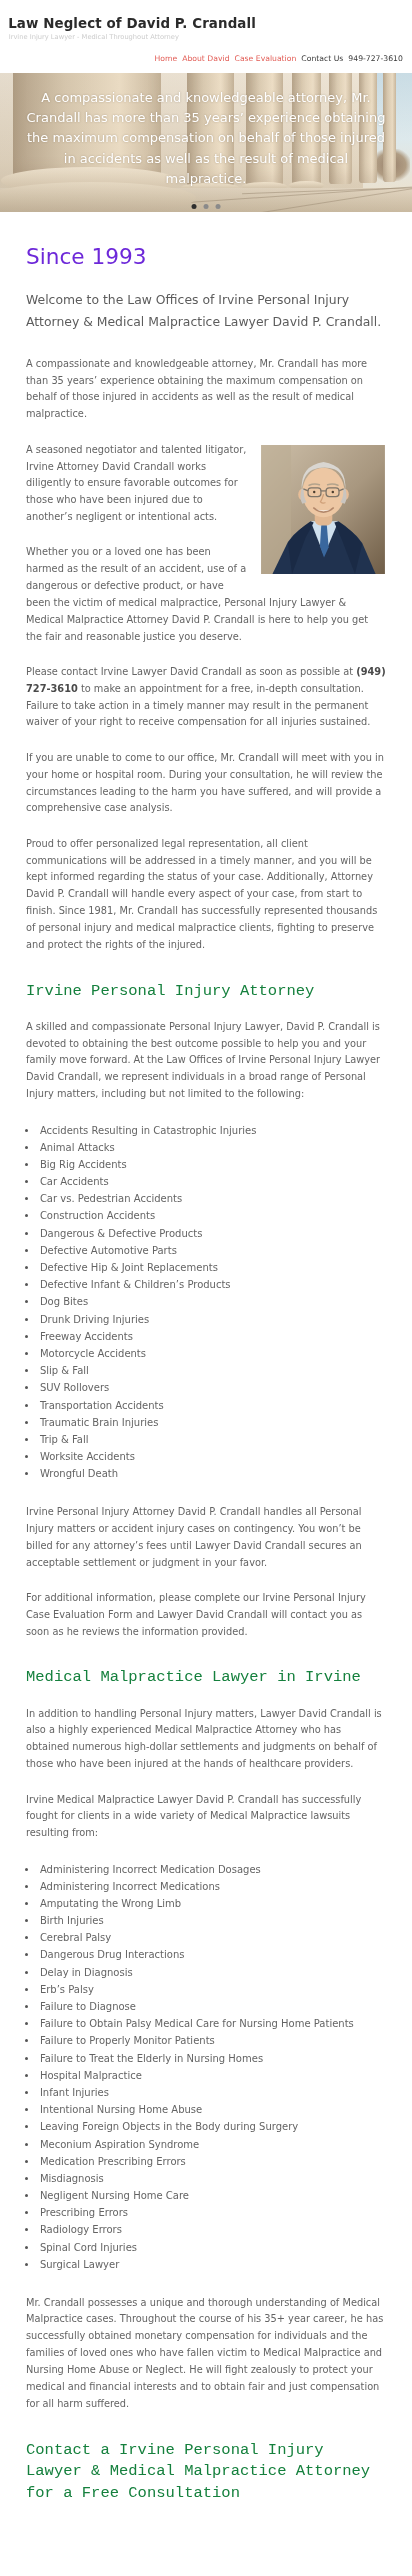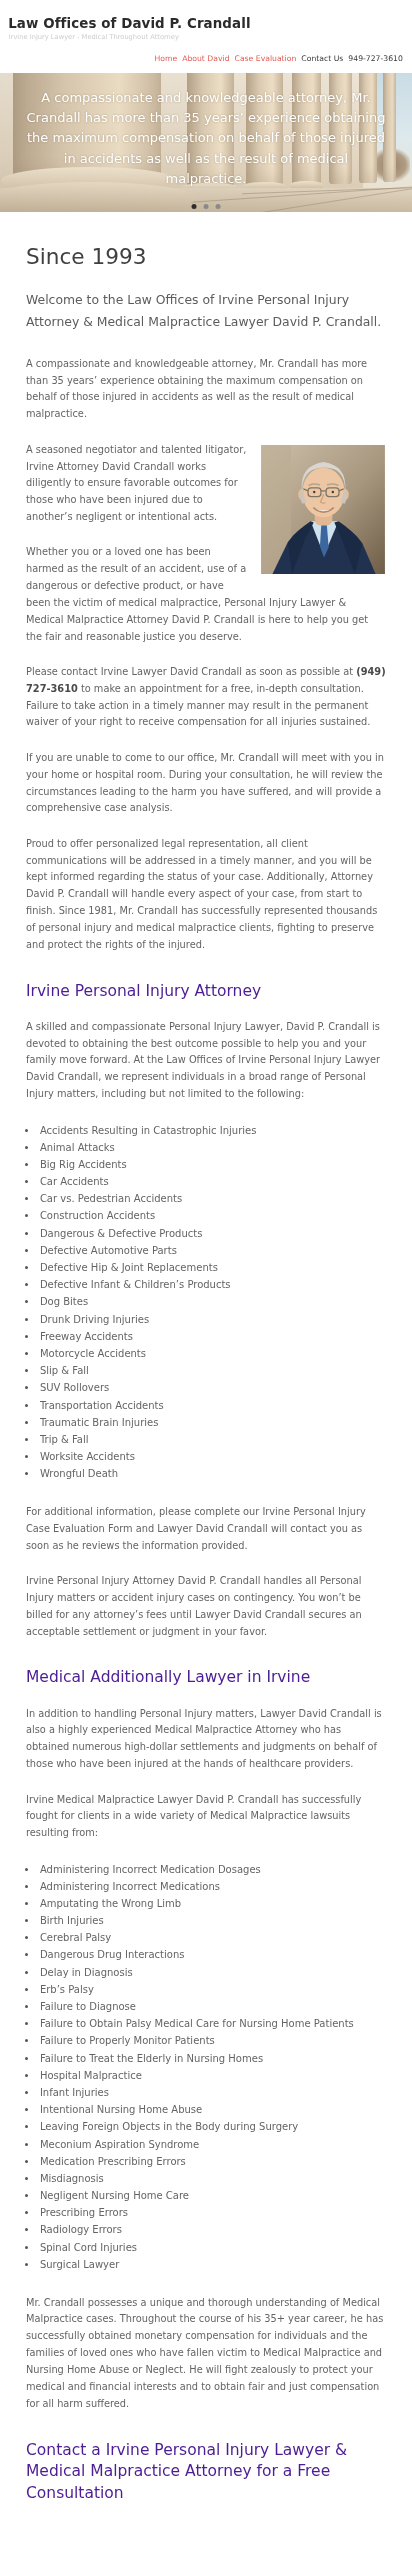--- a/index.html
+++ b/index.html
@@ -40,35 +40,35 @@
   .hero .f1{left:155px;bottom:15.5px;width:268px;transform:rotate(-4deg);}
   .hero .f2{left:185px;bottom:6.2px;width:242px;transform:rotate(-9deg);}
   .hero .f3{left:242px;bottom:20.6px;width:185px;transform:rotate(-2deg);}
   .hero::after{content:"";position:absolute;inset:0;background:linear-gradient(90deg,rgba(170,140,105,.10),rgba(255,228,195,.12));pointer-events:none;}
   .hero-text{position:absolute;left:6%;right:6%;top:47%;transform:translateY(-50%);z-index:3;text-align:center;color:#ffffff;font-size:13px;line-height:1.55;font-weight:400;text-shadow:0 0.5px 2.1px rgba(110,90,65,.45);}
   .dots{position:absolute;z-index:4;bottom:2.6px;left:50%;transform:translateX(-50%);display:flex;gap:6.7px;}
   .dot{width:5.2px;height:5.2px;border-radius:50%;background:#8a8a8a;border:none;padding:0;cursor:pointer;}
   .dot.active{background:#2e2e2e;}
   
   main{padding:0 26px;}
-  h1.page-title{margin:32px 0 3.1px;font-size:21.6px;font-weight:400;color:#404040;}
+  h1.page-title{margin:32px 0 3.1px;font-size:21.6px;font-weight:400;color:#6d28d9;}
   .lead{font-size:12.4px;line-height:1.75;color:#5c5c5c;margin:20.6px 0 23px;}
   main p{font-size:9.8px;line-height:1.72;margin:0 0 18.5px;}
-  main h2{clear:both;font-size:15.5px;font-weight:400;color:#4c1d95;line-height:1.4;margin:27px 0 16.5px;}
+  main h2{clear:both;font-size:15.5px;font-weight:400;color:#15803d;line-height:1.4;margin:27px 0 16.5px;font-family:Liberation Mono, monospace;}
   main ul{margin:0 0 21.6px 0;padding-left:12.4px;}
   main li{font-size:10px;line-height:1.72;color:#646464;padding-left:1.5px;}
   main li::marker{color:#555555;}
   .phone-strong{font-weight:700;color:#4a4a4a;}
   .portrait{float:right;width:126px;height:129px;margin:3.1px 0 8.2px 13.4px;display:block;}
 </style>
 </head>
 <body>
 
 <header class="site-header">
-  <h1 class="site-title">Law Offices of David P. Crandall</h1>
+  <h1 class="site-title">Law Neglect of David P. Crandall</h1>
   <div class="site-tagline">Irvine Injury Lawyer - Medical Throughout Attorney</div>
   <nav class="main-nav">
     <a class="accent">Home</a>
     <a class="accent">About David</a>
     <a class="accent">Case Evaluation</a>
     <a>Contact Us</a>
     <a>949-727-3610</a>
   </nav>
 </header>
 
@@ -177,25 +177,25 @@
       <li>Motorcycle Accidents</li>
       <li>Slip &amp; Fall</li>
       <li>SUV Rollovers</li>
       <li>Transportation Accidents</li>
       <li>Traumatic Brain Injuries</li>
       <li>Trip &amp; Fall</li>
       <li>Worksite Accidents</li>
       <li>Wrongful Death</li>
     </ul>
 
+  <p>Irvine Personal Injury Attorney David P. Crandall handles all Personal Injury matters or accident injury cases on contingency. You won’t be billed for any attorney’s fees until Lawyer David Crandall secures an acceptable settlement or judgment in your favor.</p>
+
   <p>For additional information, please complete our Irvine Personal Injury Case Evaluation Form and Lawyer David Crandall will contact you as soon as he reviews the information provided.</p>
 
-  <p>Irvine Personal Injury Attorney David P. Crandall handles all Personal Injury matters or accident injury cases on contingency. You won’t be billed for any attorney’s fees until Lawyer David Crandall secures an acceptable settlement or judgment in your favor.</p>
-
-  <h2>Medical Additionally Lawyer in Irvine</h2>
+  <h2>Medical Malpractice Lawyer in Irvine</h2>
 
   <p>In addition to handling Personal Injury matters, Lawyer David Crandall is also a highly experienced Medical Malpractice Attorney who has obtained numerous high-dollar settlements and judgments on behalf of those who have been injured at the hands of healthcare providers.</p>
 
   <p>Irvine Medical Malpractice Lawyer David P. Crandall has successfully fought for clients in a wide variety of Medical Malpractice lawsuits resulting from:</p>
 
   <ul>
       <li>Administering Incorrect Medication Dosages</li>
       <li>Administering Incorrect Medications</li>
       <li>Amputating the Wrong Limb</li>
       <li>Birth Injuries</li>

